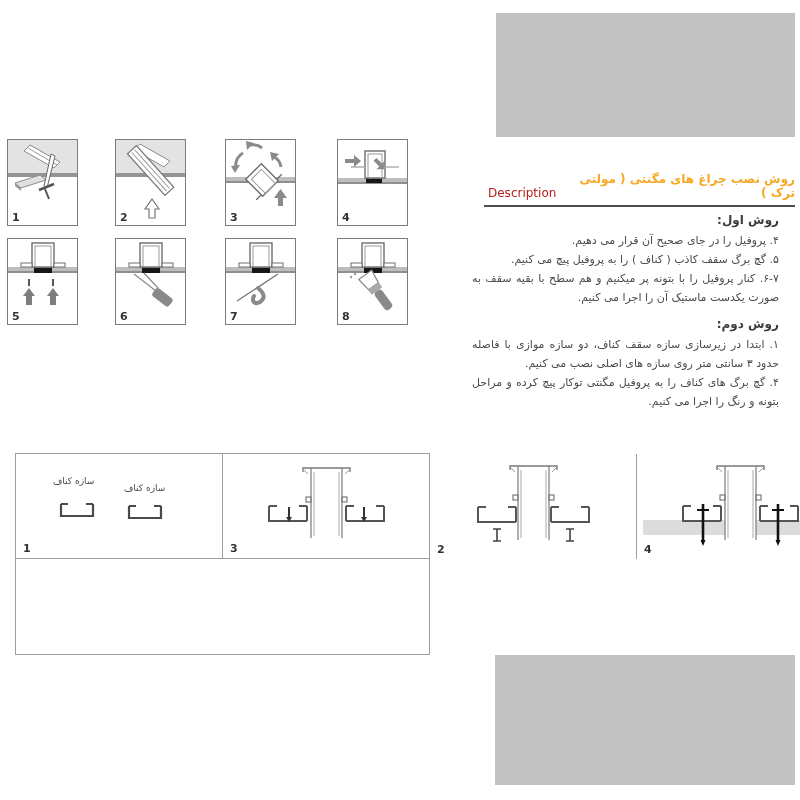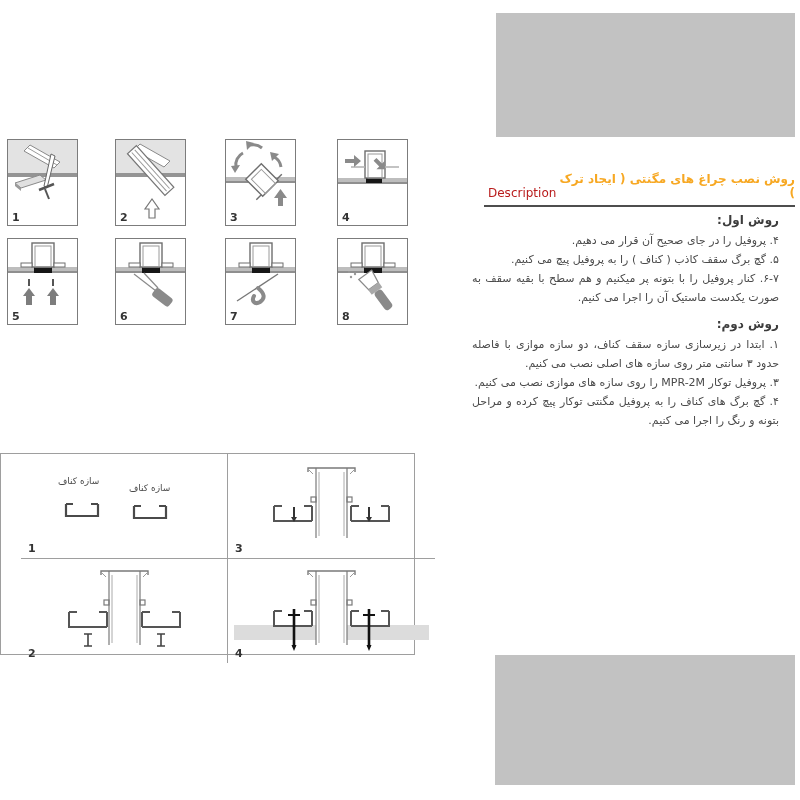--- a/index.html
+++ b/index.html
@@ -13,23 +13,23 @@
     position:absolute; width:71px; height:87px; background:#fff;
     border:1px solid #7c7c7c;
   }
   .stepbox svg { position:absolute; left:0; top:0; }
   .stepbox .num {
     position:absolute; left:4px; bottom:2px; font-size:11px; font-weight:bold;
     color:#333; background:#fff; line-height:1;
   }
   
   .sections {
-    position:absolute; left:0; top:453px; width:415px; height:202px;
+    position:absolute; left:15px; top:453px; width:415px; height:202px;
     border:1px solid #9e9e9e; display:grid;
-    grid-template-columns:1fr 1fr; grid-template-rows:1fr 1fr; background:#fff;padding-left:20px;
+    grid-template-columns:1fr 1fr 1fr 1fr; grid-template-rows:1fr 1fr; background:#fff;
   }
   .cell { position:relative; }
   .cell.br { border-right:1px solid #9e9e9e; }
   .cell.bb { border-bottom:1px solid #9e9e9e; }
   .cell .num {
     position:absolute; left:7px; bottom:4px; font-size:11px; font-weight:bold;
     color:#333; line-height:1;
   }
   .cell .fa-label {
     position:absolute; font-size:9px; color:#4a4a4a; direction:rtl; white-space:nowrap;
@@ -271,30 +271,29 @@
         <polygon points="138.5,86 143.5,86 141,92" fill="#111"></polygon>
       </svg>
       <span class="num">4</span>
     </div>
   </div>
 
   <div class="photo photo-top"></div>
 
   <div class="doc-header">
     <span class="en">Description</span>
-    <span class="fa">روش نصب چراغ های مگنتی ( ایجاد ترک )</span>
+    <span class="fa">روش نصب چراغ های مگنتی ( مولتی ترک )</span>
   </div>
 
   <div class="content">
     <h3>روش اول:</h3>
     <p>۴. پروفیل را در جای صحیح آن قرار می دهیم.</p>
     <p>۵. گچ برگ سقف کاذب ( کناف ) را به پروفیل پیچ می کنیم.</p>
     <p>۶-۷. کنار پروفیل را با بتونه پر میکنیم و هم سطح با بقیه سقف به صورت یکدست ماستیک آن را اجرا می کنیم.</p>
 
     <h3 class="second">روش دوم:</h3>
     <p>۱. ابتدا در زیرسازی سازه سقف کناف، دو سازه موازی با فاصله حدود ۳ سانتی متر روی سازه های اصلی نصب می کنیم.</p>
-    <p>۳. پروفیل توکار MPR-2M را روی سازه های موازی نصب می کنیم.</p>
     <p>۴. گچ برگ های کناف را به پروفیل مگنتی توکار پیچ کرده و مراحل بتونه و رنگ را اجرا می کنیم.</p>
   </div>
 
   <div class="photo photo-bottom"></div>
 
 </div>
 
 </body></html>

